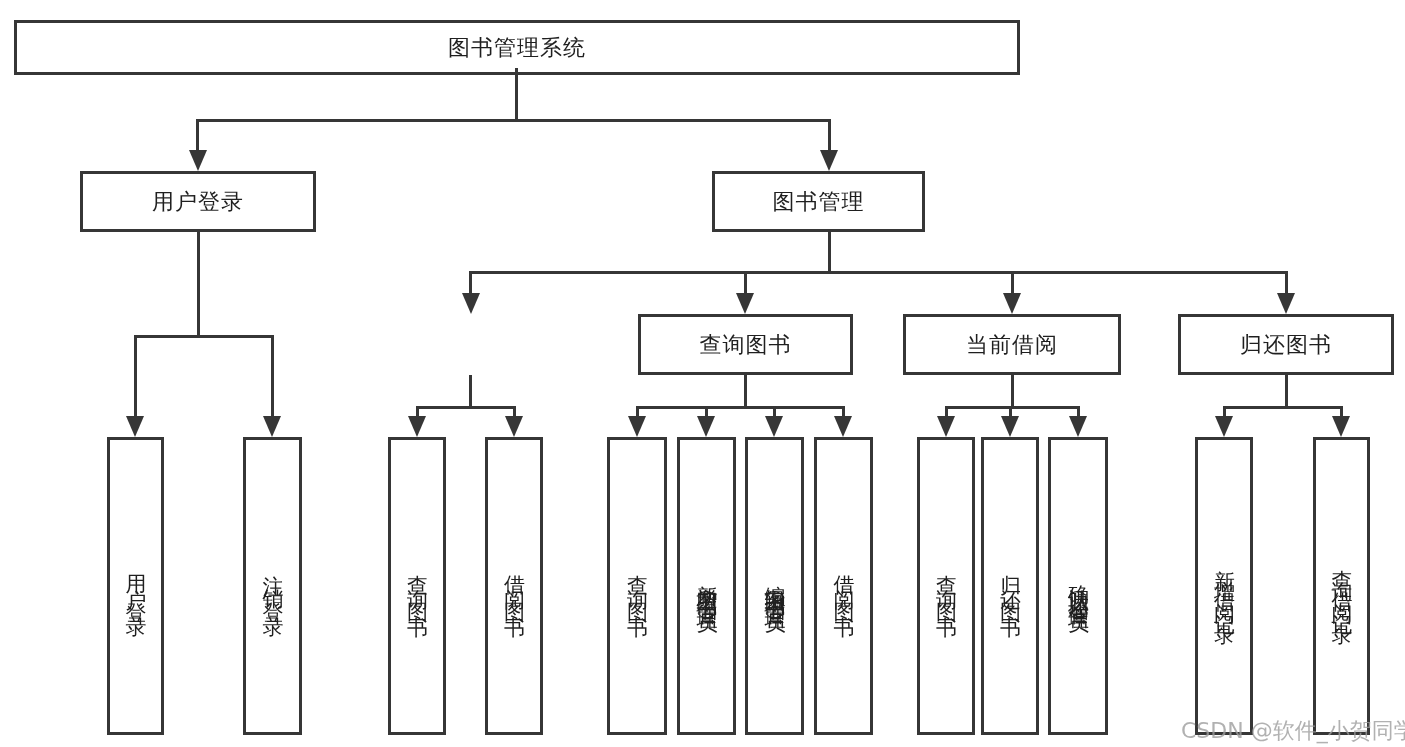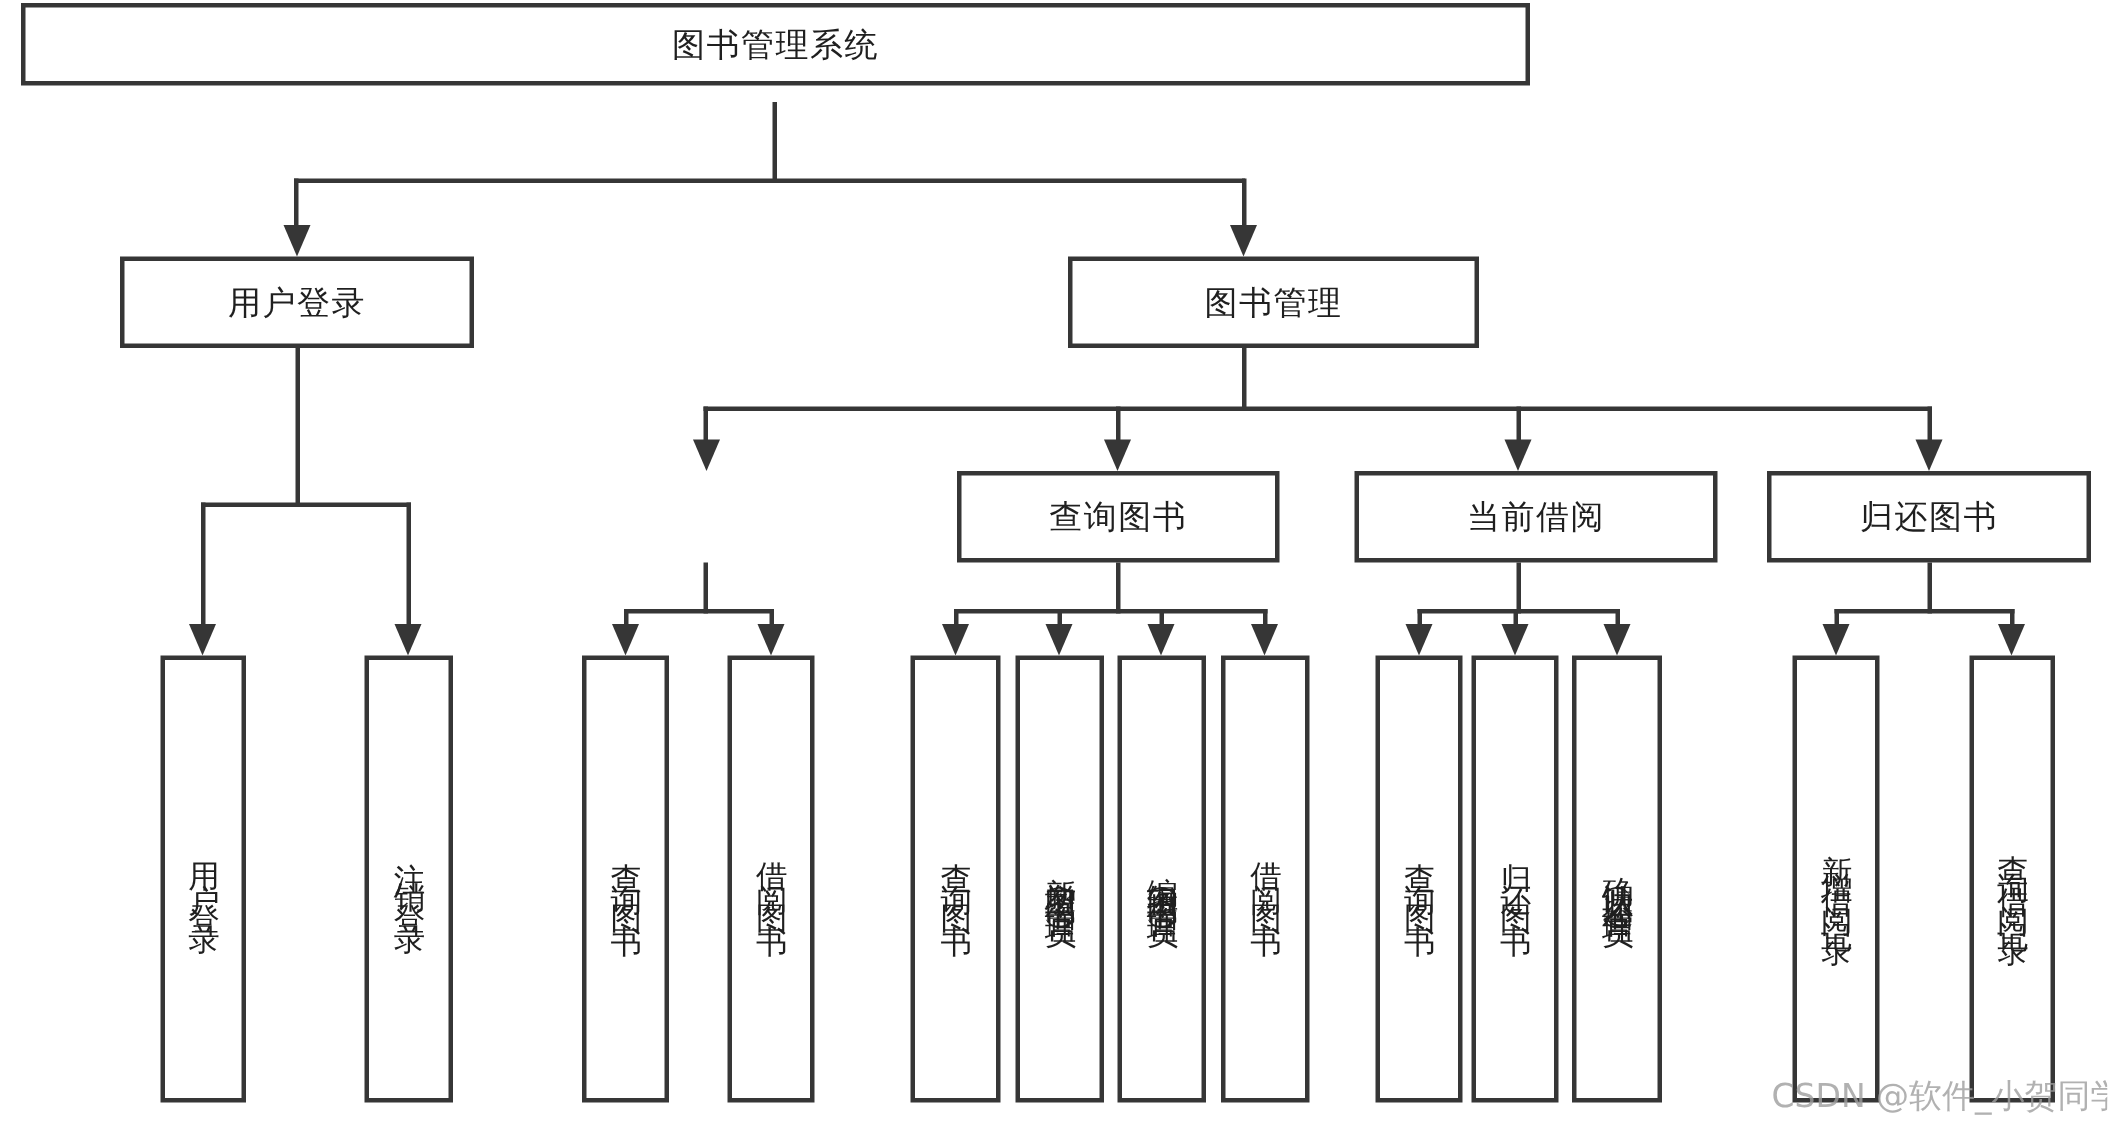--- a/index.html
+++ b/index.html
@@ -50,35 +50,35 @@
     color: #9e9e9e;
     opacity: 0.8;
     white-space: nowrap;
   }
 </style>
 </head>
 <body>
 
 <div id="stage">
 
-  <div class="box hbox" style="left:14px;top:2px;width:1006px;height:55px">
+  <div class="box hbox" style="left:14px;top:20px;width:1006px;height:55px">
     <span class="lbl">图书管理系统</span>
   </div>
 
   <div class="box hbox" style="left:80px;top:171px;width:236px;height:61px">
     <span class="lbl">用户登录</span>
   </div>
-  <div class="box hbox" style="left:712px;top:171px;width:274px;height:61px">
+  <div class="box hbox" style="left:712px;top:171px;width:213px;height:61px">
     <span class="lbl">图书管理</span>
   </div>
 
   <div class="box hbox" style="left:638px;top:314px;width:215px;height:61px">
     <span class="lbl">查询图书</span>
   </div>
-  <div class="box hbox" style="left:903px;top:314px;width:242px;height:61px">
+  <div class="box hbox" style="left:903px;top:314px;width:218px;height:61px">
     <span class="lbl">当前借阅</span>
   </div>
   <div class="box hbox" style="left:1178px;top:314px;width:216px;height:61px">
     <span class="lbl">归还图书</span>
   </div>
 
   <div class="box vbox" style="left:107px;width:57px">
     <span class="lbl sp4">用户登录</span>
   </div>
   <div class="box vbox" style="left:243px;width:59px">

